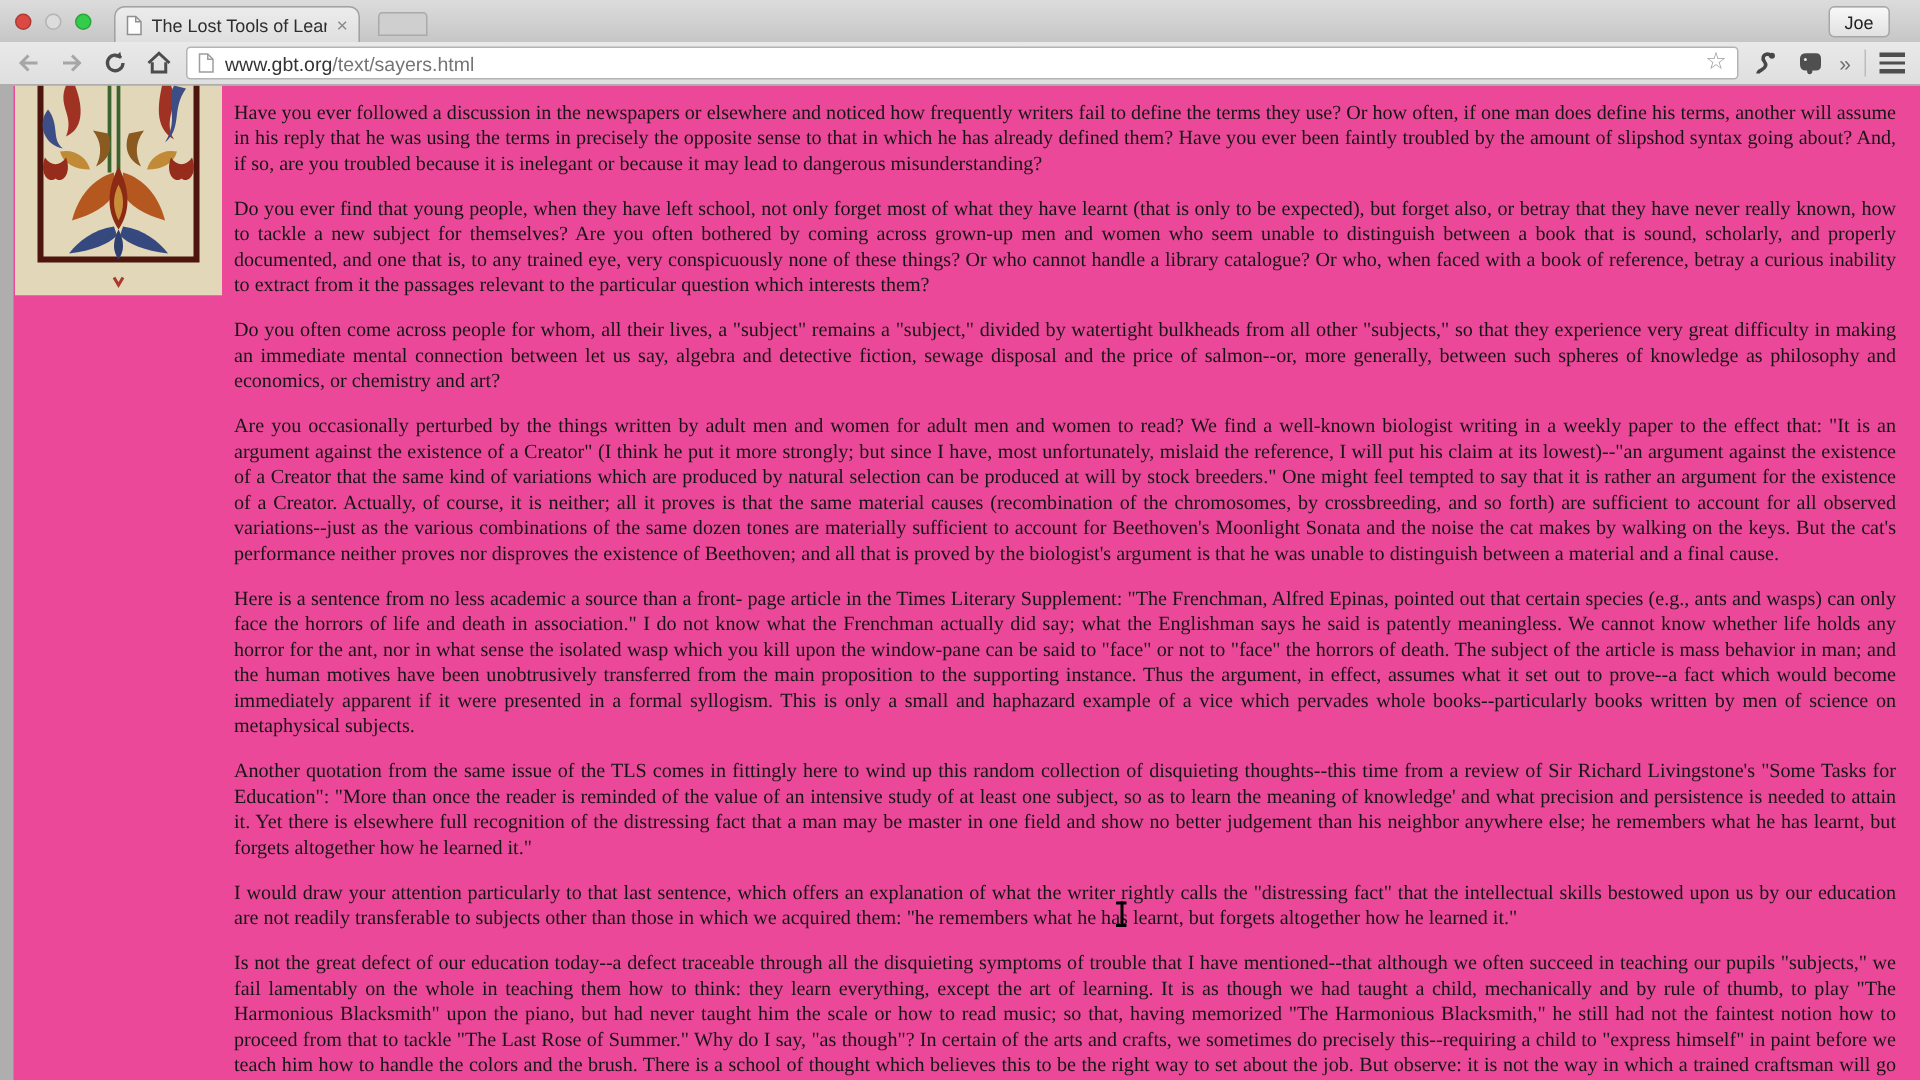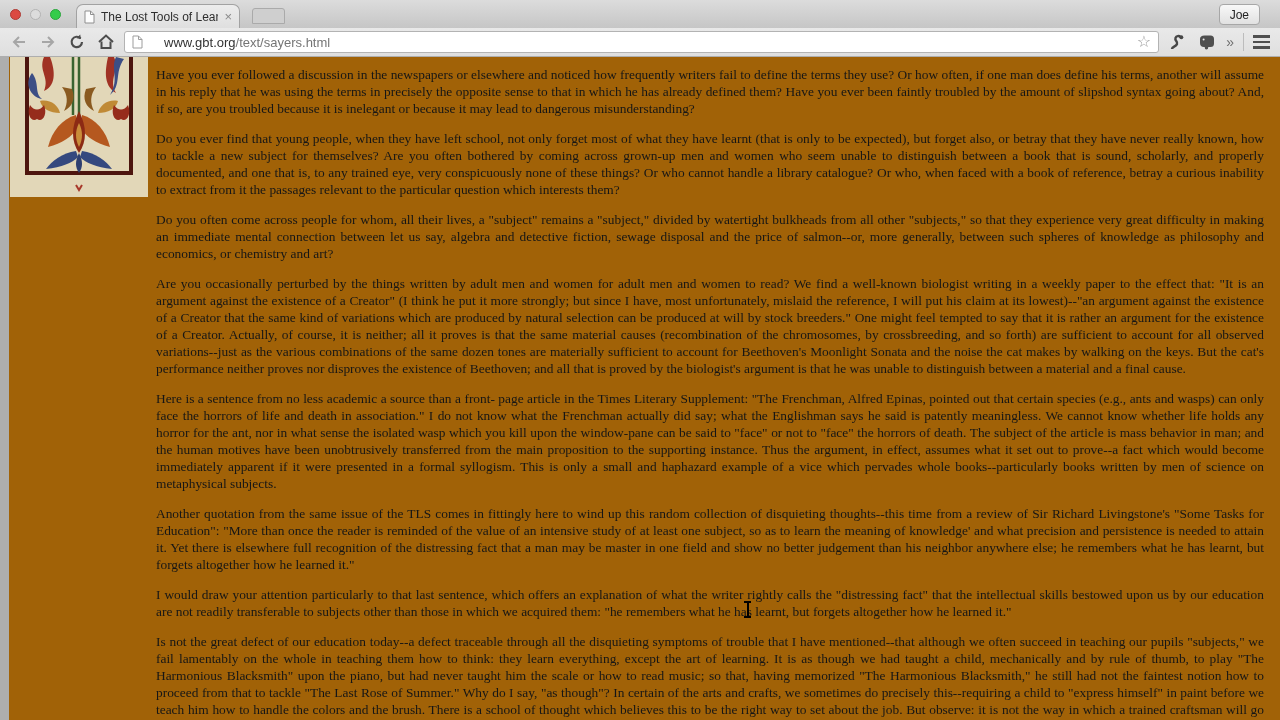--- a/index.html
+++ b/index.html
@@ -43,33 +43,33 @@
 
   
   .toolbar {
     height:29px; background:linear-gradient(#e9e9e9,#dfdfdf);
     border-bottom:1px solid #aeaeae;
     display:flex; align-items:center; padding:0 8px; gap:7px;
   }
   .nav-btn { width:22px; height:22px; display:flex; align-items:center; justify-content:center; }
   .urlbar {
     flex:1; height:22px; background:#fff; border:1px solid #b3b3b3; border-radius:3px;
-    display:flex; align-items:center; gap:21px; padding:0 7px;
+    display:flex; align-items:center; gap:7px; padding:0 7px;
   }
   .url-text { font-size:13px; white-space:nowrap; }
   .url-host { color:#333; }
   .url-path { color:#757575; }
   .star { margin-left:auto; font-size:16px; color:#9a9a9a; line-height:1; }
   .overflow-chevron { font-size:14px; color:#6e6e6e; padding:0 2px; }
   .toolbar-sep { width:1px; height:18px; background:#bcbcbc; }
   .menu-btn { display:flex; flex-direction:column; gap:3px; padding:2px; }
   .menu-btn i { display:block; width:17px; height:2.5px; background:#4f4f4f; }
 
   
-  .content { position:relative; height:663px; background:#a16207; }
+  .content { position:relative; height:663px; background:#ec4899; }
   .left-strip { position:absolute; left:0; top:0; width:9px; height:100%; background:#aeaeae; }
   .ornament { position:absolute; left:10px; top:0; width:138px; height:140px; }
   main {
     margin-left:156px; margin-right:16px; padding-top:9px;
     font-family:"Liberation Serif", serif;
     font-size:13.4px; line-height:17px; color:#161616;
     text-align:justify;
   }
   main p { margin:0 0 13px 0; }
 

